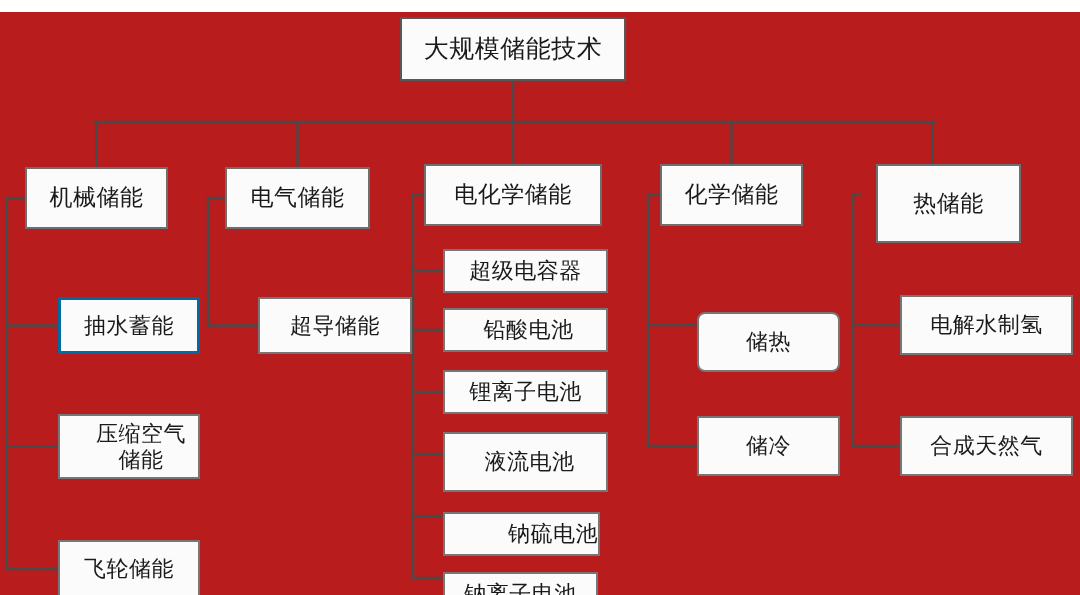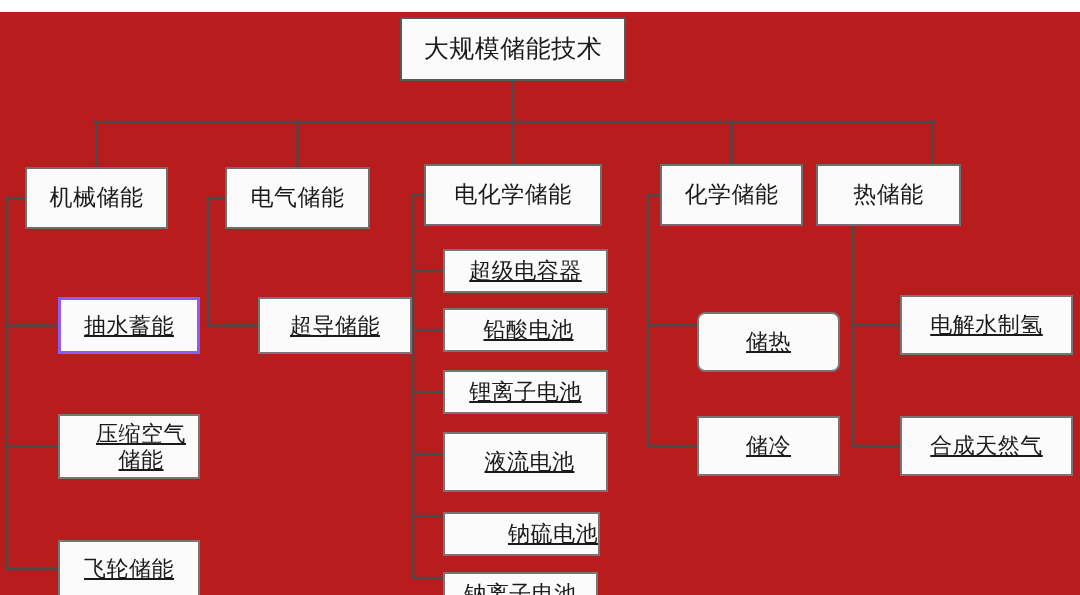--- a/index.html
+++ b/index.html
@@ -51,24 +51,23 @@
     font-size: 25px;
     border-color: #585858;
   }
   .node.lvl2 {
     font-size: 23px;
     border-color: #6e6e6e;
   }
   .node.lvl3 {
     font-size: 22px;
     border-color: #767676;
-    text-decoration: underline;
   }
   .node.emph {
-    border: 3px solid #8b5cf6;
+    border: 3px solid #0369a1;
   }
 </style>
 </head>
 <body>
 
 <div id="diagram-root">
   <svg id="wires" viewBox="0 0 1080 595">
       <line x1="513" y1="69" x2="513" y2="110" class="wire"></line>
       <line x1="95" y1="110" x2="935" y2="110" class="wire"></line>
       <line x1="96.5" y1="110" x2="96.5" y2="155" class="wire"></line>
@@ -113,17 +112,17 @@
       <div class="node lvl2" style="left: 424px; top: 152px; width: 178px; height: 62px;"><span>电化学储能</span></div>
       <div class="node lvl3" style="left: 443px; top: 237px; width: 165px; height: 44px;"><span>超级电容器</span></div>
       <div class="node lvl3" style="left: 443px; top: 296px; width: 165px; height: 44px; padding-left: 6px;"><span>铅酸电池</span></div>
       <div class="node lvl3" style="left: 443px; top: 358px; width: 165px; height: 44px;"><span>锂离子电池</span></div>
       <div class="node lvl3" style="left: 443px; top: 420px; width: 165px; height: 60px; padding-left: 8px;"><span>液流电池</span></div>
       <div class="node lvl3" style="left: 443px; top: 500px; width: 157px; height: 44px; justify-content: flex-end;"><span>钠硫电池</span></div>
       <div class="node lvl3" style="left: 443px; top: 560px; width: 155px; height: 44px; justify-content: center;"><span>钠离子电池</span></div>
       <div class="node lvl2" style="left: 660px; top: 152px; width: 143px; height: 62px;"><span>化学储能</span></div>
       <div class="node lvl3" style="left: 697px; top: 300px; width: 143px; height: 60px; border-radius: 8px;"><span>储热</span></div>
       <div class="node lvl3" style="left: 697px; top: 404px; width: 143px; height: 60px;"><span>储冷</span></div>
-      <div class="node lvl2" style="left: 816px; top: 152px; width: 145px; height: 62px;"><span>热储能</span></div>
+      <div class="node lvl2" style="left: 876px; top: 152px; width: 145px; height: 79px;"><span>热储能</span></div>
       <div class="node lvl3" style="left: 900px; top: 283px; width: 173px; height: 60px;"><span>电解水制氢</span></div>
       <div class="node lvl3" style="left: 900px; top: 404px; width: 173px; height: 60px;"><span>合成天然气</span></div>
     </div>
 </div>
 
 </body></html>

